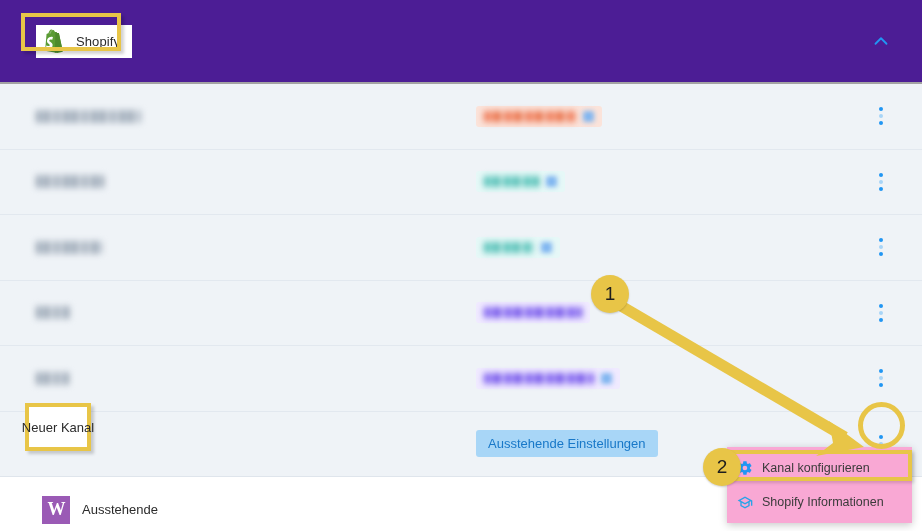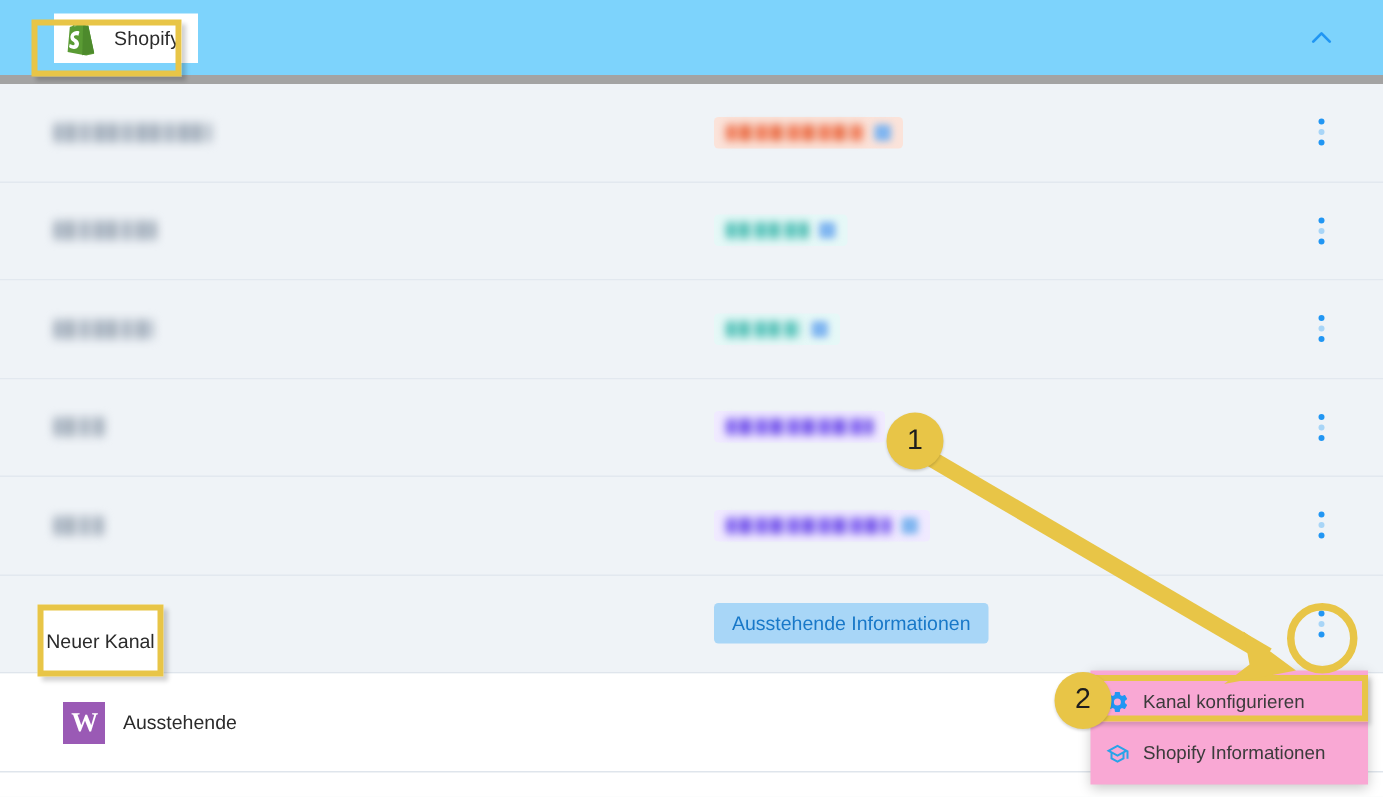--- a/index.html
+++ b/index.html
@@ -15,25 +15,25 @@
   #app {
     position: relative;
     width: 922px;
     height: 531px;
     background: #ffffff;
   }
 
   
   .panel-header {
     position: relative;
-    height: 56px;
-    background: #7dd3fc;
-    display: flex;
-    align-items: center;
-    border-bottom: 6px solid #a3a3a3;
+    height: 84px;
+    background: #4c1d95;
+    display: flex;
+    align-items: center;
+    border-bottom: 2px solid #a3a3a3;
   }
 
   .brand-box {
     display: flex;
     align-items: center;
     gap: 11px;
     margin-left: 36px;
     padding: 4px 12px 4px 6px;
     background: #ffffff;
   }
@@ -172,21 +172,21 @@
 
   
   .newch-label {
     font-size: 13px;
     color: #2b2b2b;
     white-space: nowrap;
   }
   .hl-neuer {
     position: absolute;
     left: 25px; top: 403px;
-    width: 84px; height: 48px;
+    width: 66px; height: 48px;
     border: 4px solid #e8c547;
     background: #ffffff;
     box-shadow: 3px 3px 3px rgba(0,0,0,.18);
     z-index: 2;
     display: flex;
     align-items: center;
     justify-content: center;
   }
 
   
@@ -401,21 +401,21 @@
       </div>
       <div class="kebab">
           <i></i>
           <i></i>
           <i></i>
         </div>
     </div>
 
     <div class="ch-row">
       <div class="cell-status">
-        <span class="badge pending">Ausstehende Informationen</span>
+        <span class="badge pending">Ausstehende Einstellungen</span>
       </div>
       <div class="kebab">
           <i></i>
           <i></i>
           <i></i>
         </div>
     </div>
   </div>
 
   <div class="hl-neuer">

